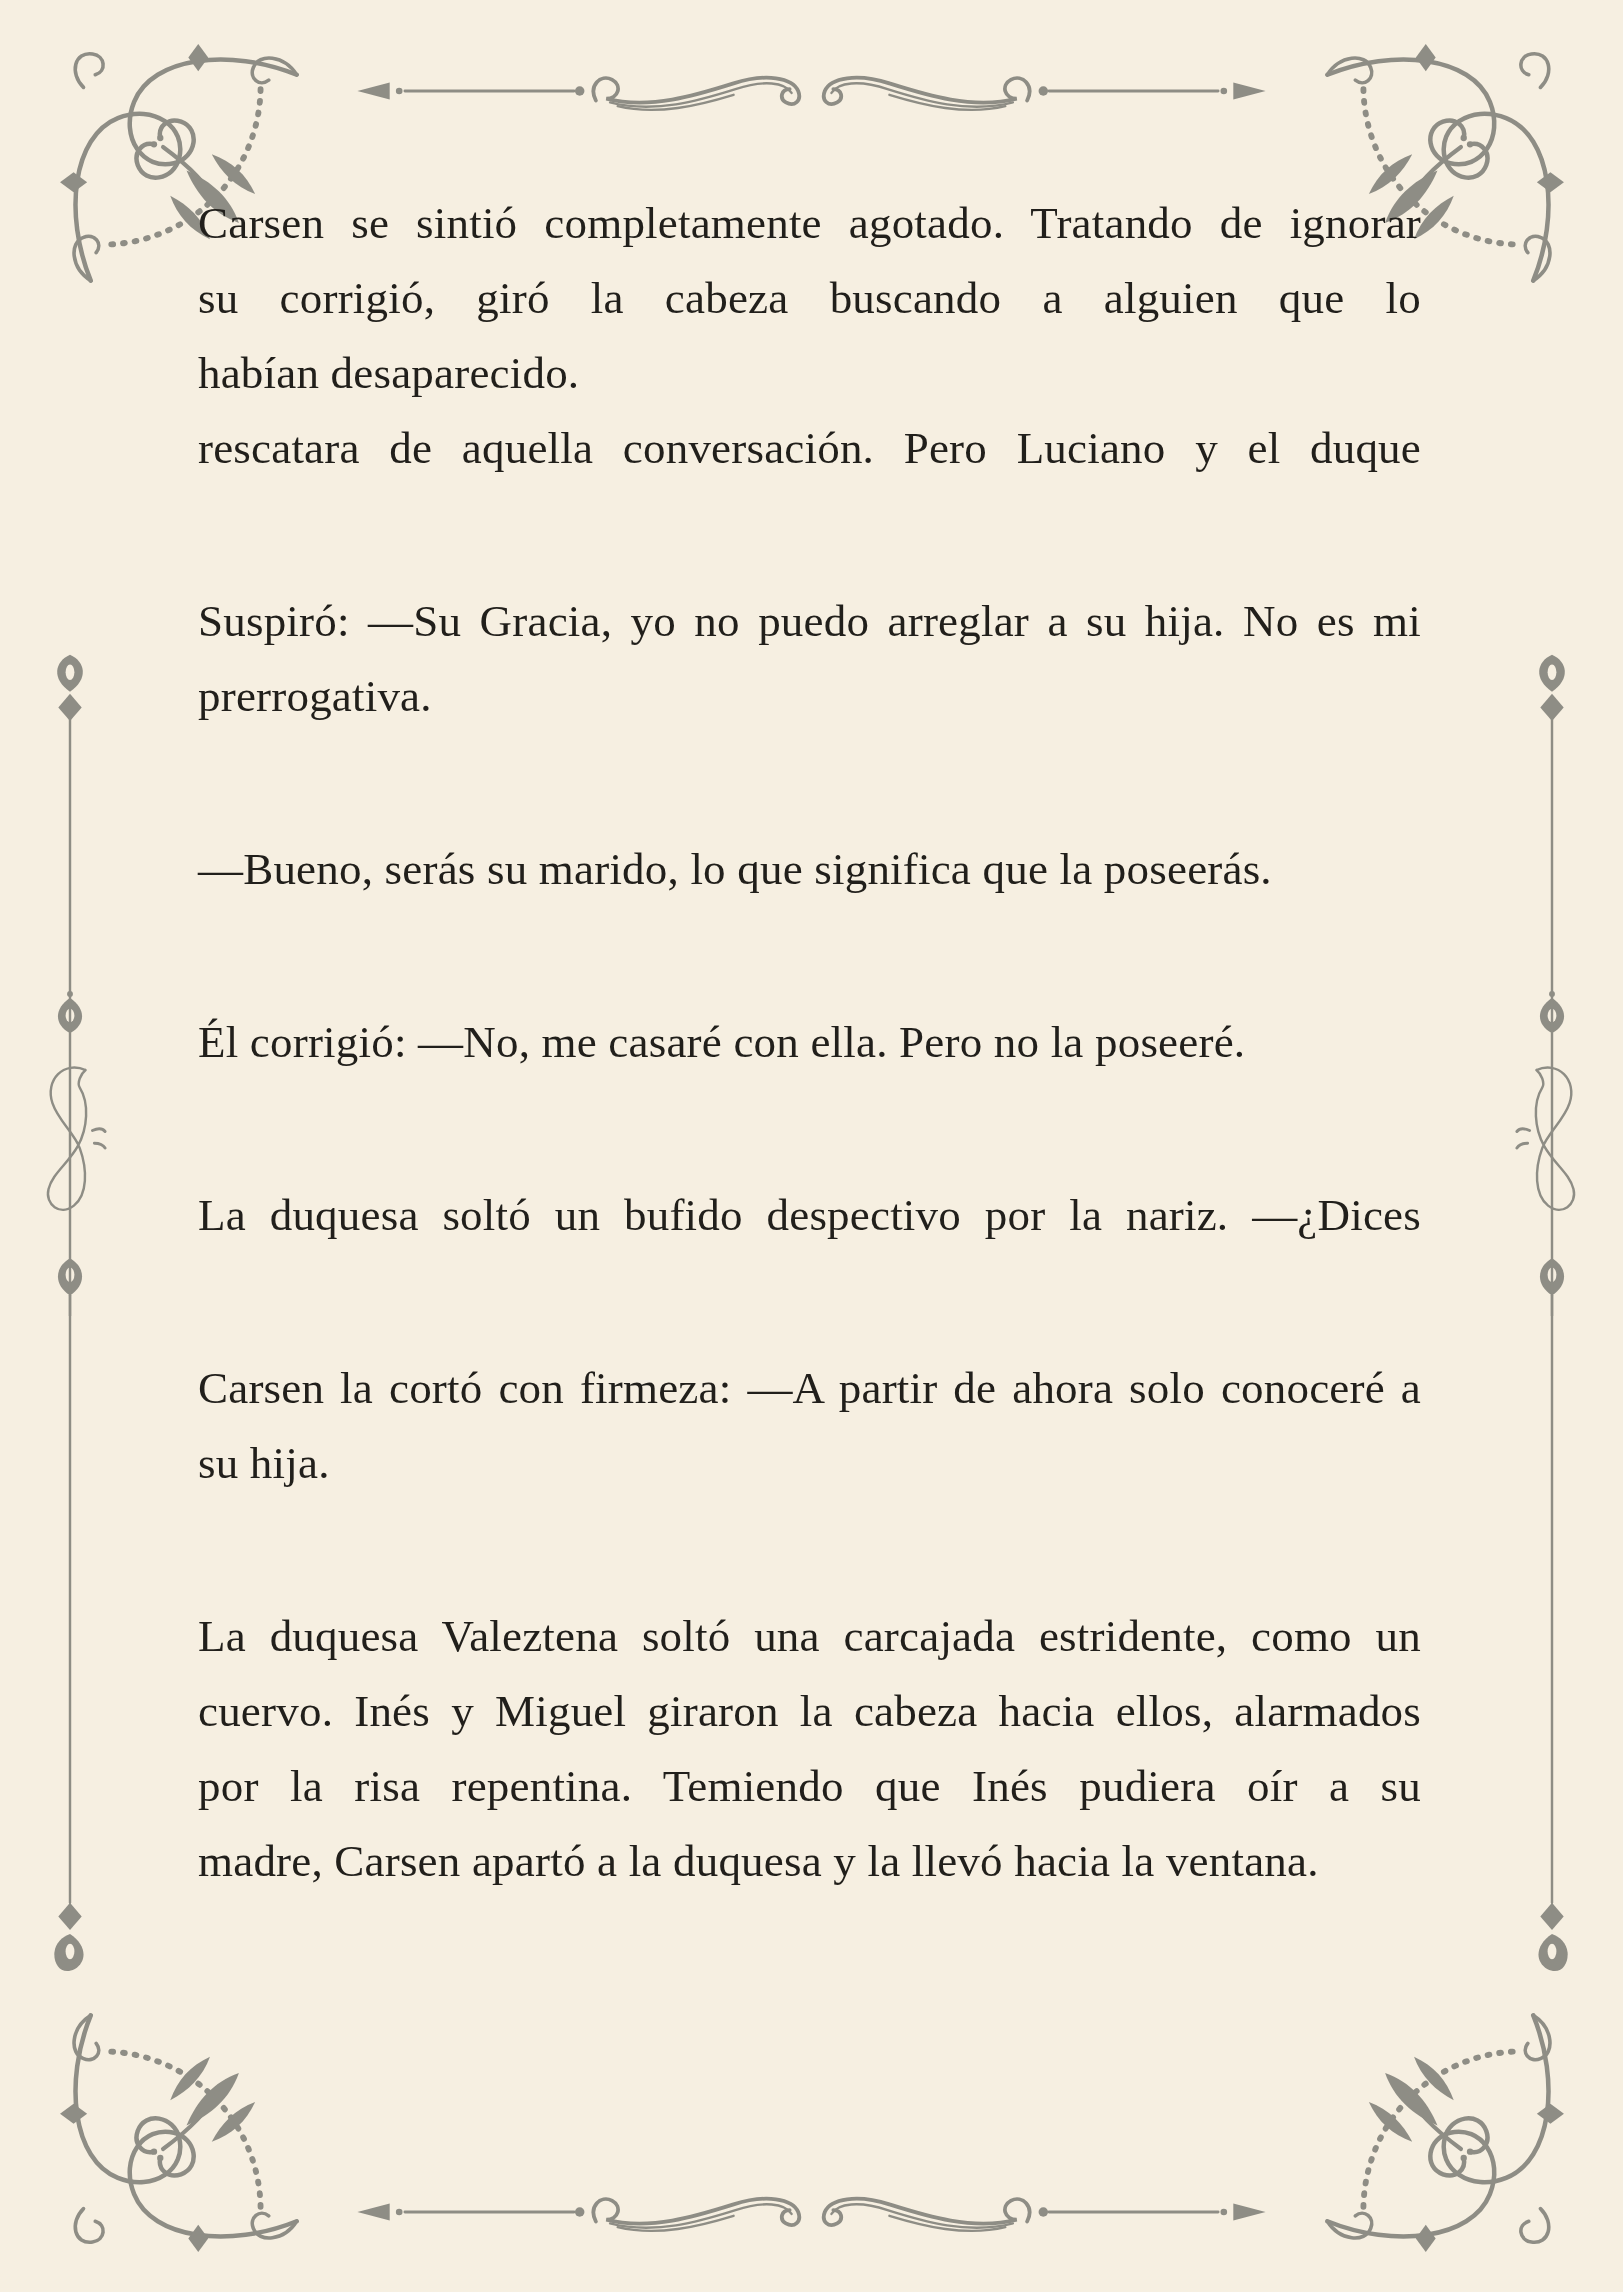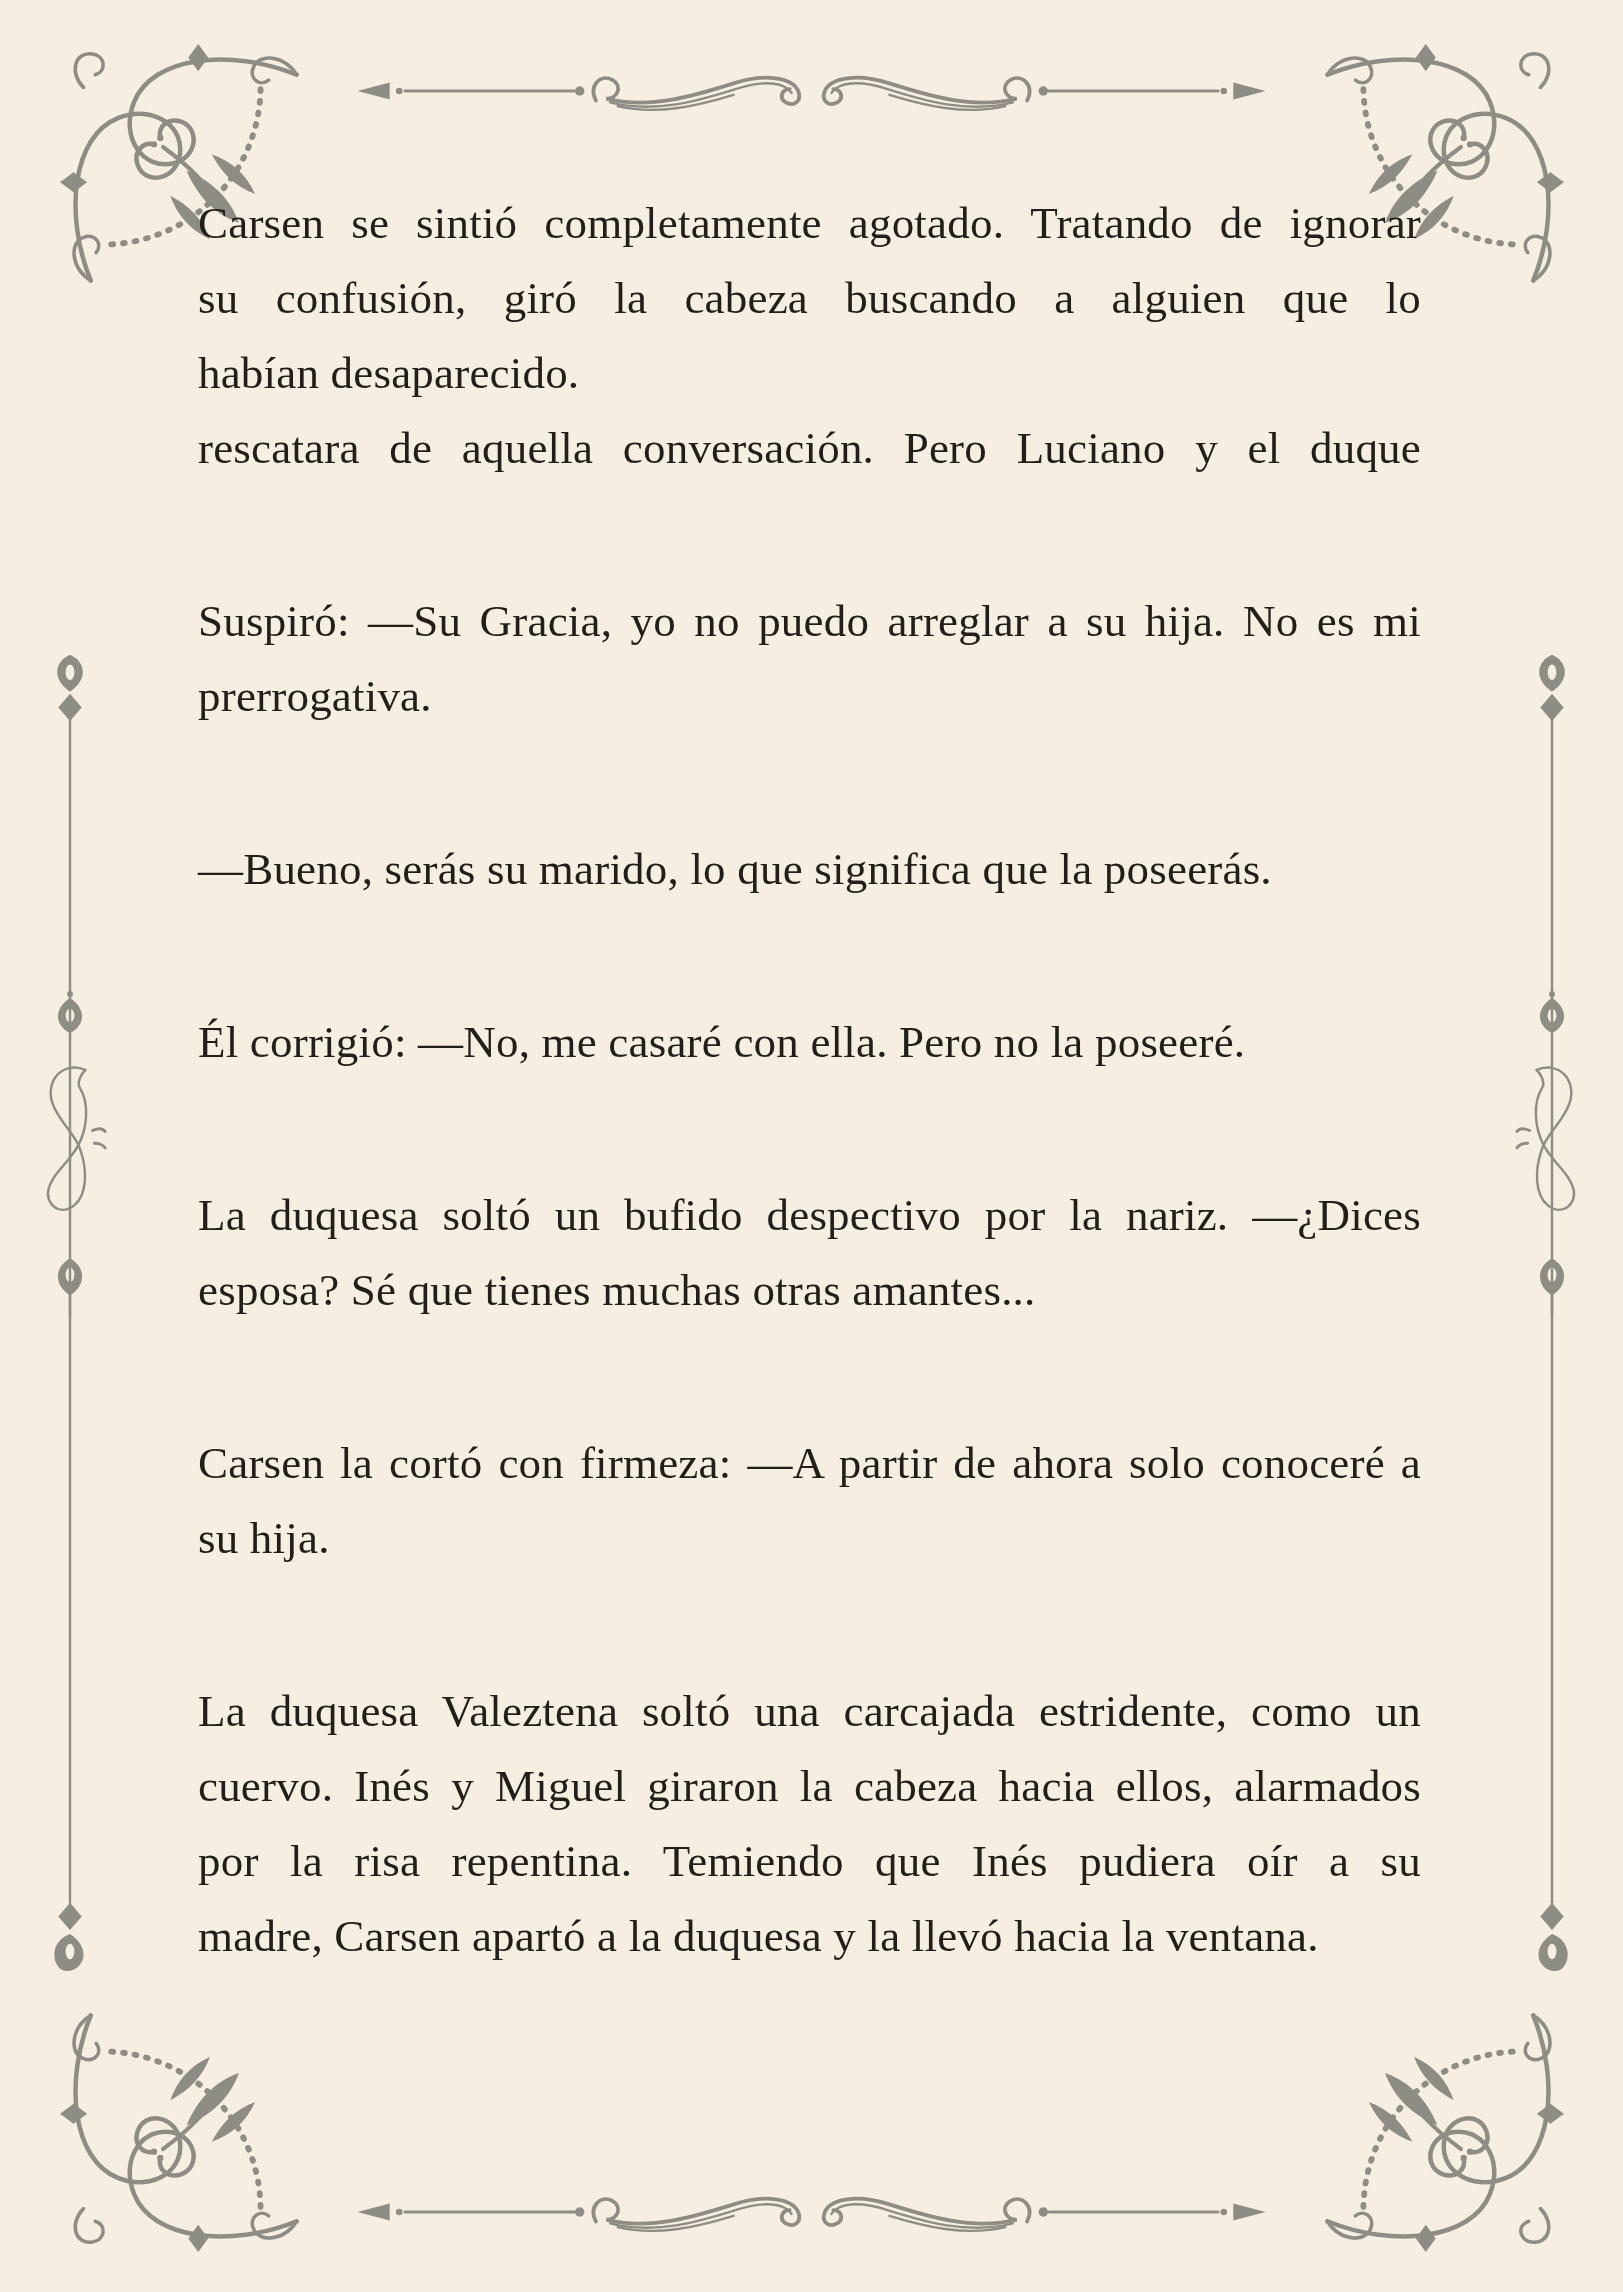--- a/index.html
+++ b/index.html
@@ -145,37 +145,36 @@
   <svg class="orn rail left" viewBox="0 0 80 1690">
       <use href="#orn-rail"></use>
     </svg>
   <svg class="orn rail right" viewBox="0 0 80 1690">
       <use href="#orn-rail"></use>
     </svg>
 
   <div class="text-block">
       <div class="para">
         <div class="line">Carsen se sintió completamente agotado. Tratando de ignorar</div>
-        <div class="line">su confusión, giró la cabeza buscando a alguien que lo</div>
+        <div class="line">su corrigió, giró la cabeza buscando a alguien que lo</div>
         <div class="line last">habían desaparecido.</div>
         <div class="line">rescatara de aquella conversación. Pero Luciano y el duque</div>
       </div>
       <div class="para">
         <div class="line">Suspiró: —Su Gracia, yo no puedo arreglar a su hija. No es mi</div>
         <div class="line last">prerrogativa.</div>
       </div>
       <div class="para">
         <div class="line last">—Bueno, serás su marido, lo que significa que la poseerás.</div>
       </div>
       <div class="para">
         <div class="line last">Él corrigió: —No, me casaré con ella. Pero no la poseeré.</div>
       </div>
       <div class="para">
         <div class="line">La duquesa soltó un bufido despectivo por la nariz. —¿Dices</div>
-        <div class="line last">esposa? Sé que tienes muchas otras amantes...</div>
       </div>
       <div class="para">
         <div class="line">Carsen la cortó con firmeza: —A partir de ahora solo conoceré a</div>
         <div class="line last">su hija.</div>
       </div>
       <div class="para">
         <div class="line">La duquesa Valeztena soltó una carcajada estridente, como un</div>
         <div class="line">cuervo. Inés y Miguel giraron la cabeza hacia ellos, alarmados</div>
         <div class="line">por la risa repentina. Temiendo que Inés pudiera oír a su</div>
         <div class="line last">madre, Carsen apartó a la duquesa y la llevó hacia la ventana.</div>

